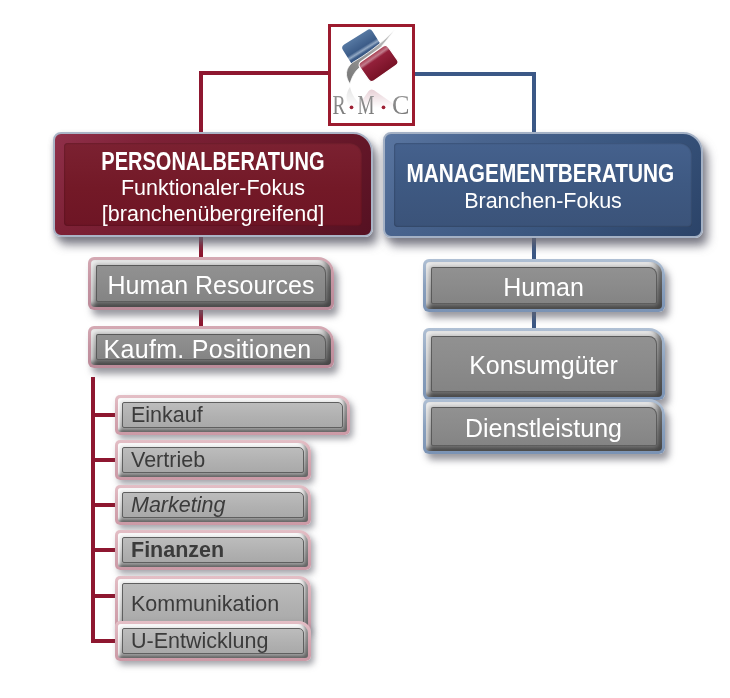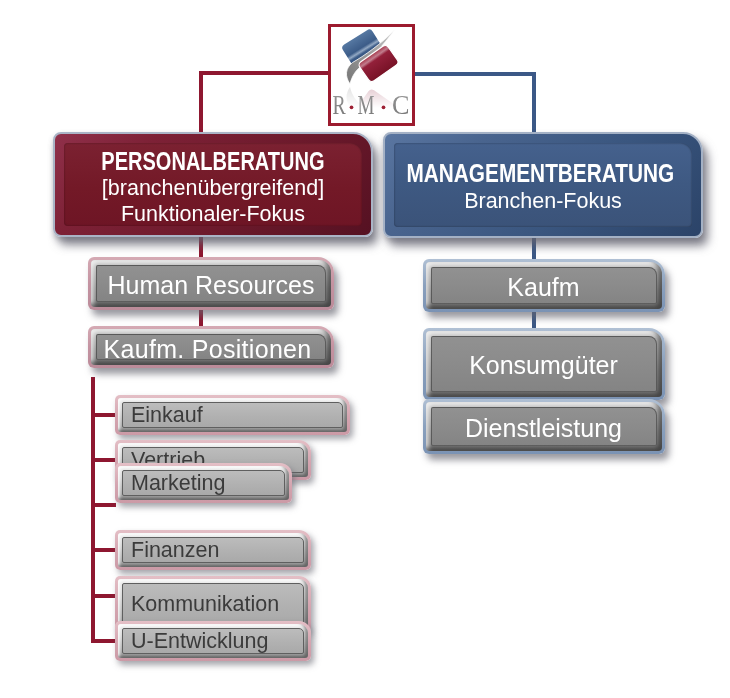--- a/index.html
+++ b/index.html
@@ -57,66 +57,66 @@
   <div class="rline" style="left:90.5px;top:413px;width:25px;height:4.3px;"></div>
   <div class="rline" style="left:90.5px;top:458px;width:25px;height:4.3px;"></div>
   <div class="rline" style="left:90.5px;top:503px;width:25px;height:4.3px;"></div>
   <div class="rline" style="left:90.5px;top:548px;width:25px;height:4.3px;"></div>
   <div class="rline" style="left:90.5px;top:594px;width:25px;height:4.3px;"></div>
   <div class="rline" style="left:90.5px;top:639px;width:25px;height:4.3px;"></div>
 
   <div class="mainbox redbox" style="left:41px;top:132px;width:316px;height:101px;margin-left:12px;">
     <div class="inner" style="padding-top:5px;">
       <div class="h1" style="transform:scaleX(0.77);">PERSONALBERATUNG</div>
+      <div class="h2">Funktionaler-Fokus</div>
       <div class="h2">[branchenübergreifend]</div>
-      <div class="h2">Funktionaler-Fokus</div>
     </div>
   </div>
   <div class="mainbox bluebox" style="left:374px;top:132px;width:316px;height:102px;">
     <div class="inner" style="padding-top:4px;">
       <div class="h1" style="line-height:29px;transform:scaleX(0.80);position:relative;left:-3px;">MANAGEMENTBERATUNG</div>
       <div class="h2" style="line-height:27px;">Branchen-Fokus</div>
     </div>
   </div>
 
   <div class="gparent pinkb" style="left:88px;top:256.5px;width:246px;height:53px;">
     <div class="ring"></div>
     <div class="panel">Human Resources</div>
   </div>
   <div class="gparent pinkb" style="left:88px;top:326px;width:246px;height:42px;">
     <div class="ring"></div>
     <div class="panel" style="letter-spacing:0.3px;padding-right:7px;">Kaufm. Positionen</div>
   </div>
 
   <div class="gparent blueb" style="left:422.5px;top:258.5px;width:242px;height:53px;">
     <div class="ring"></div>
-    <div class="panel">Kaufm</div>
+    <div class="panel">Human</div>
   </div>
   <div class="gparent blueb" style="left:422.5px;top:327.5px;width:242px;height:72px;">
     <div class="ring"></div>
     <div class="panel">Konsumgüter</div>
   </div>
   <div class="gparent blueb" style="left:422.5px;top:398.5px;width:242px;height:55px;">
     <div class="ring"></div>
     <div class="panel">Dienstleistung</div>
   </div>
 
   <div class="sub" style="left:115px;top:395px;width:235px;height:40px;">
     <div class="ring"></div>
     <div class="panel">Einkauf</div>
   </div>
   <div class="sub" style="left:115px;top:440px;width:196px;height:40px;">
     <div class="ring"></div>
     <div class="panel">Vertrieb</div>
   </div>
-  <div class="sub" style="left:115px;top:463px;width:177px;height:40px;">
+  <div class="sub" style="left:115px;top:485px;width:196px;height:40px;font-style:italic;">
     <div class="ring"></div>
     <div class="panel">Marketing</div>
   </div>
-  <div class="sub" style="left:115px;top:530px;width:196px;height:40px;">
+  <div class="sub" style="left:115px;top:530px;width:196px;height:40px;font-weight:bold;">
     <div class="ring"></div>
     <div class="panel">Finanzen</div>
   </div>
   <div class="sub" style="left:115px;top:576px;width:196px;height:56px;">
     <div class="ring"></div>
     <div class="panel">Kommunikation</div>
   </div>
   <div class="sub" style="left:115px;top:621px;width:196px;height:40px;">
     <div class="ring"></div>
     <div class="panel">U-Entwicklung</div>

